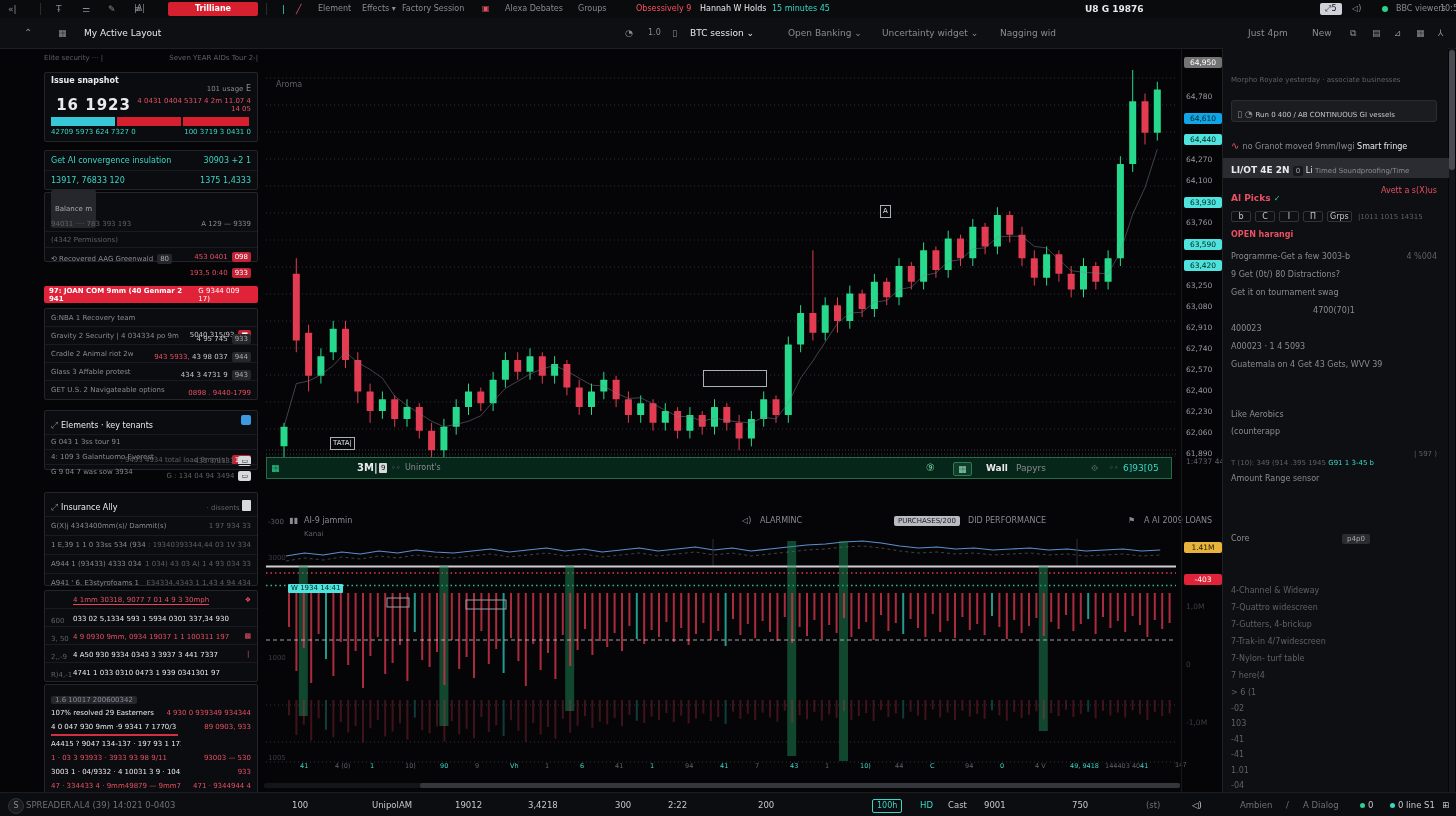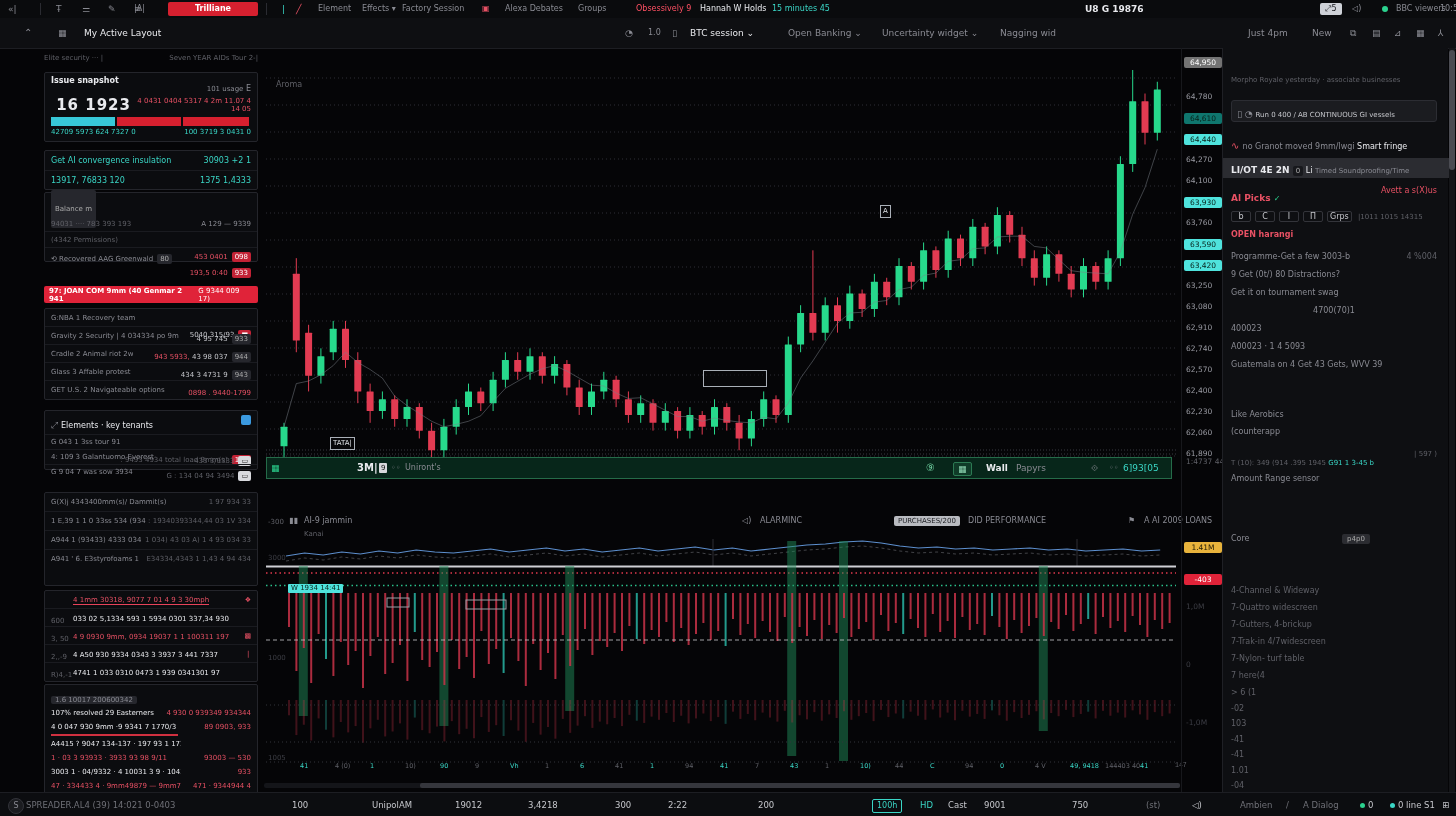--- a/index.html
+++ b/index.html
@@ -186,20 +186,24 @@
         <div class="prow" style="height:14px">
           <span class="dim t7" style="overflow:hidden;white-space:nowrap;max-width:110px">4: 109 3  Galantuomo Everest</span>
           <span style="white-space:nowrap"><span class="dim2 t7">433 3/9333</span><span class="badge b-light">▭</span></span>
         </div>
         <div class="prow" style="height:14px">
           <span class="dim t7" style="overflow:hidden;white-space:nowrap;max-width:110px">G 9 04 7  was sow 3934</span>
           <span style="white-space:nowrap"><span class="dim2 t7">G  : 134 04 94 3494</span><span class="badge b-light">▭</span></span>
         </div>
       </div>
       <div class="panel" style="top:444px;height:94px">
+        <div style="display:flex;justify-content:space-between;padding:2px 6px">
+          <span><span class="dim t9">⤢ </span><span class="wht t8">Insurance Ally</span></span>
+          <span><span class="dim2 t7">· dissents </span><span style="display:inline-block;width:9px;height:11px;background:#d8d9dd;border-radius:1px;vertical-align:middle"></span></span>
+        </div>
         <div class="prow" style="height:18px">
           <span class="dim t7" style="overflow:hidden;white-space:nowrap;max-width:118px">G(X)j 4343400mm(s)/ Dammit(s) 344334.44</span>
           <span class="dim2 t7" style="overflow:hidden;white-space:nowrap">1 97 934 33</span>
         </div>
         <div class="prow" style="height:18px">
           <span class="dim t7" style="overflow:hidden;white-space:nowrap;max-width:118px">1 E,39 1 1 0  33ss 534 (934</span>
           <span class="dim2 t7" style="overflow:hidden;white-space:nowrap">: 19340393344,44  03 1V 334</span>
         </div>
         <div class="prow" style="height:18px">
           <span class="dim t7" style="overflow:hidden;white-space:nowrap;max-width:118px">A944 1  (93433) 4333 034</span>
@@ -753,21 +757,21 @@
       <div class="tick" style="left: 876px; color: rgb(58, 214, 198);">41</div>
       <div class="tick" style="left: 911px; color: rgb(95, 96, 103); font-family: Liberation Mono, monospace;">147</div>
     </div>
   <div id="scrollbar" class="a">
       <div id="scrollthumb"></div>
     </div>
 
   <div id="price-axis" class="a">
       <div class="pa-chip" style="top:9px;background:#737373;color:#fff">64,950</div>
       <div class="pa-label" style="top:44px">64,780</div>
-      <div class="pa-chip" style="top:65px;background:#0f766e;color:#07211a">64,610</div>
+      <div class="pa-chip" style="top:65px;background:#0ea5e9;color:#07211a">64,610</div>
       <div class="pa-chip" style="top:86px;background:#4fe3dd;color:#07211a">64,440</div>
       <div class="pa-label" style="top:107px">64,270</div>
       <div class="pa-label" style="top:128px">64,100</div>
       <div class="pa-chip" style="top:149px;background:#4fe3dd;color:#07211a">63,930</div>
       <div class="pa-label" style="top:170px">63,760</div>
       <div class="pa-chip" style="top:191px;background:#4fe3dd;color:#07211a">63,590</div>
       <div class="pa-chip" style="top:212px;background:#4fe3dd;color:#07211a">63,420</div>
       <div class="pa-label" style="top:233px">63,250</div>
       <div class="pa-label" style="top:254px">63,080</div>
       <div class="pa-label" style="top:275px">62,910</div>

